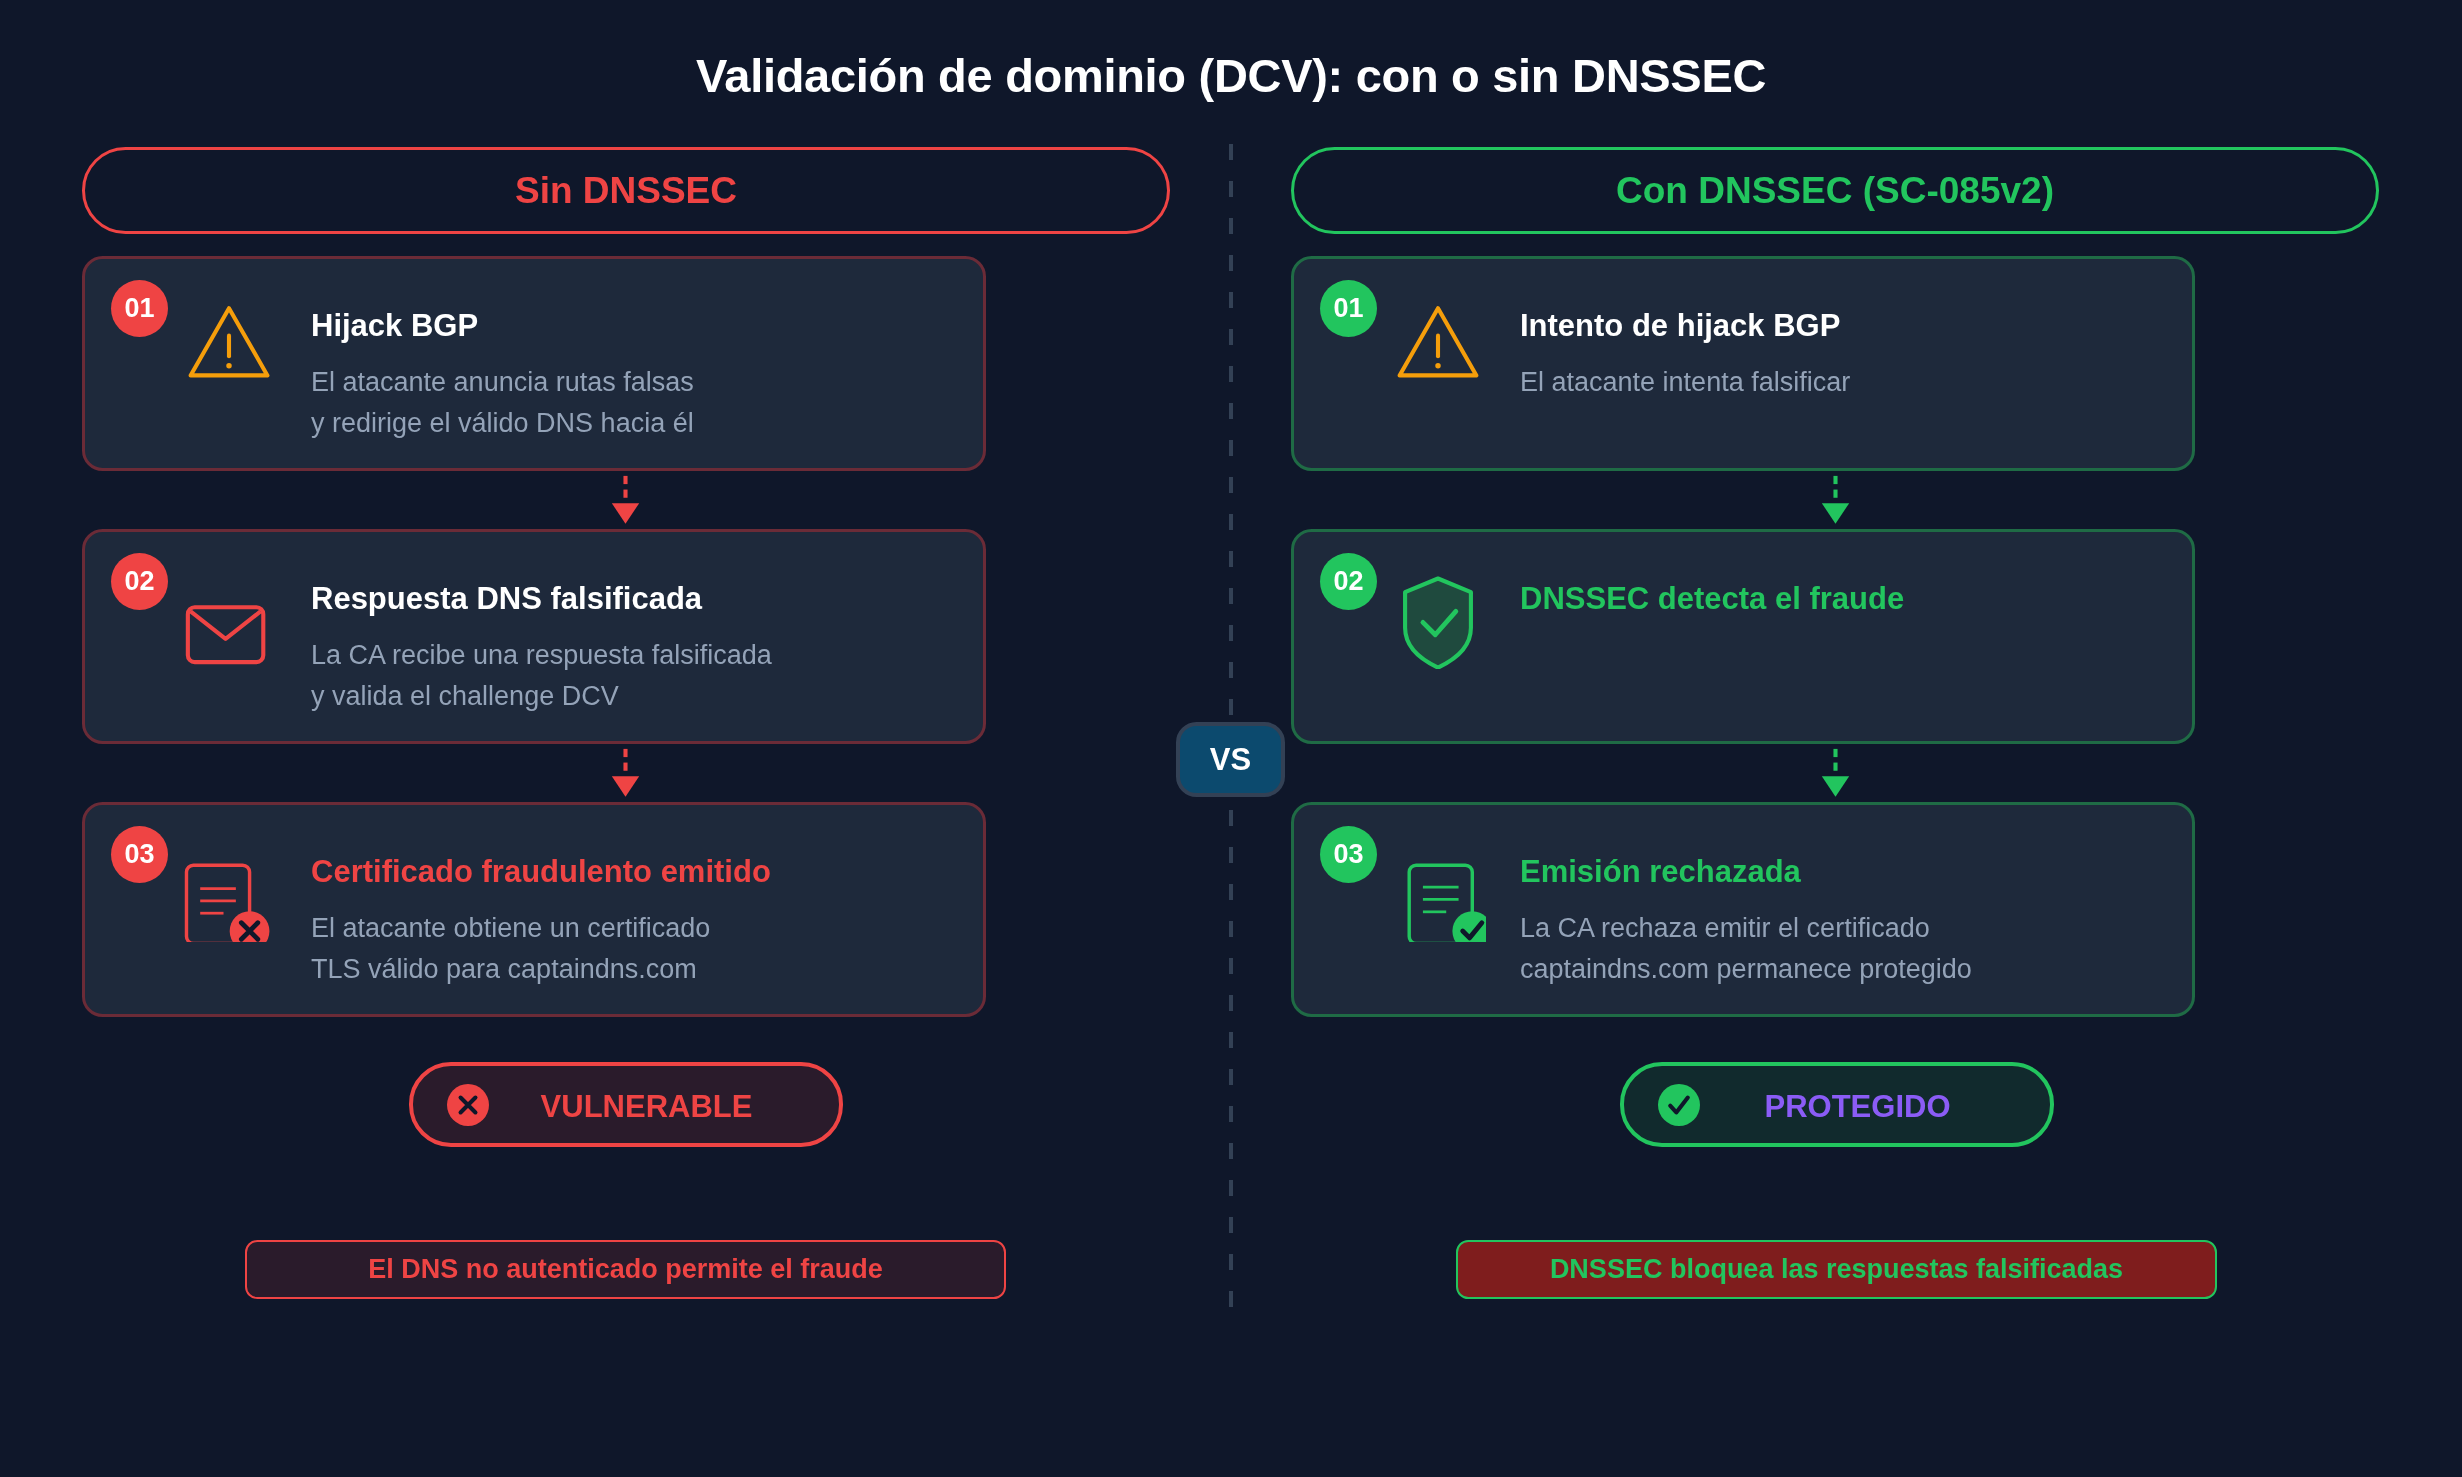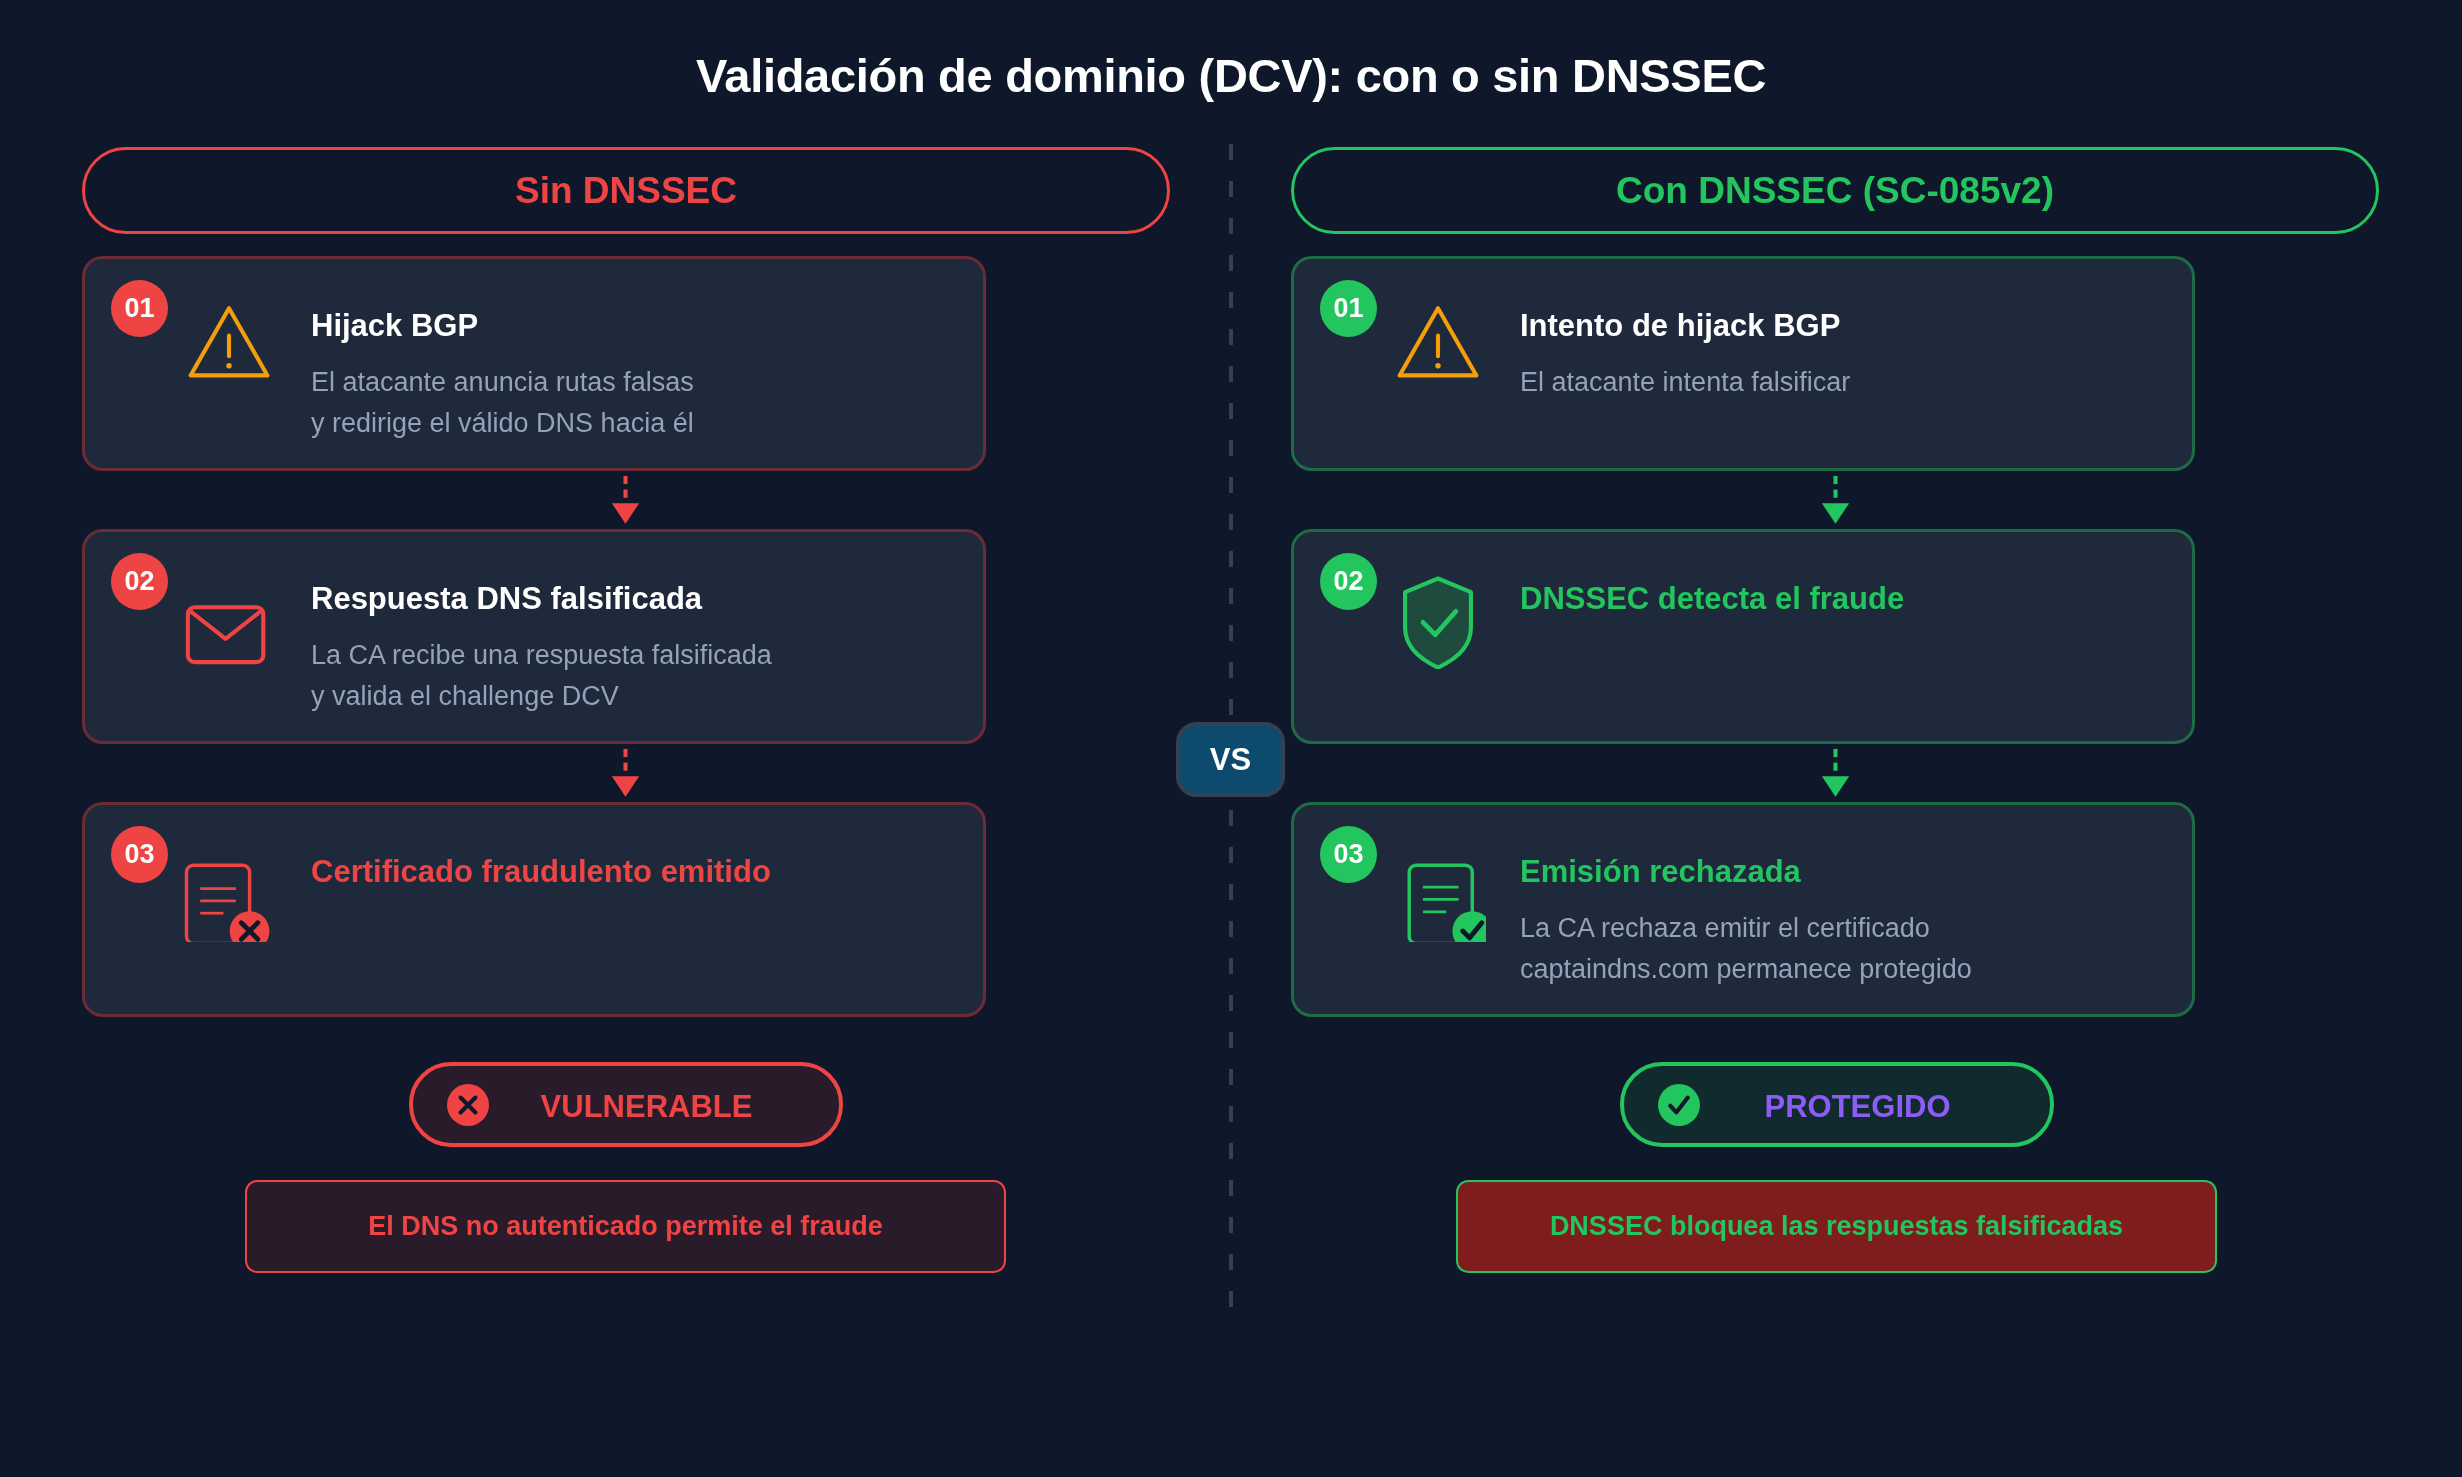--- a/index.html
+++ b/index.html
@@ -64,21 +64,21 @@
     position: absolute; top: 1062px; width: 434px; height: 85px;
     border-radius: 42px; border: 4.1px solid; box-sizing: border-box;
     font-weight: 700; font-size: 31px;
   }
   .status.red { left: 409px; border-color: #ef4444; background: #2a1b2b; color: #ef4444; }
   .status.green { left: 1620px; border-color: #22c55e; background: #112a2d; color: #8b5cf6; }
   .status .s-icon { position: absolute; left: 34px; top: 18px; width: 42px; height: 42px; }
   .status .s-label { position: absolute; left: 0; width: 100%; top: 2px; height: 100%;
     display: flex; align-items: center; justify-content: center; padding-left: 41px; box-sizing: border-box; }
   .note {
-    position: absolute; top: 1180px; height: 93px; border-radius: 12.3px;
+    position: absolute; top: 1240px; height: 59px; border-radius: 12.3px;
     border: 2.1px solid; box-sizing: border-box; font-size: 27px; font-weight: 700;
     display: flex; align-items: center; justify-content: center;
   }
   .note.red { left: 245px; width: 761px; border-color: #ef4444; background: #2a1b2b; color: #ef4444; }
   .note.green { left: 1456px; width: 761px; border-color: #22c55e; background: #7f1d1d; color: #22c55e; }
 </style>
 </head>
 <body>
 
 <div class="title">Validación de dominio (DCV): con o sin DNSSEC</div>
@@ -131,20 +131,24 @@
   <div class="badge red">03</div>
   <svg class="icon" viewBox="0 0 140 140">
     <rect x="8" y="30" width="92" height="114" rx="10" fill="none" stroke="#ef4444" stroke-width="5" transform="translate(0,-2)"></rect>
     <line x1="28" y1="62" x2="80" y2="62" stroke="#ef4444" stroke-width="4"></line>
     <line x1="28" y1="80" x2="80" y2="80" stroke="#ef4444" stroke-width="4"></line>
     <line x1="28" y1="98" x2="62" y2="98" stroke="#ef4444" stroke-width="4"></line>
     <circle cx="100" cy="124" r="29" fill="#ef4444"></circle>
     <path d="M88 112 L112 136 M112 112 L88 136" stroke="#0f172a" stroke-width="7" stroke-linecap="round"></path>
   </svg>
   <div class="card-title red">Certificado fraudulento emitido</div>
+  <div class="card-desc">
+    <div>El atacante obtiene un certificado</div>
+    <div>TLS válido para captaindns.com</div>
+  </div>
 </div>
 
 <div class="card green" style="top:256px;">
   <div class="badge green">01</div>
   <svg class="icon" viewBox="0 0 140 140">
     <path d="M70 12 L126 110 L14 110 Z" fill="none" stroke="#f59e0b" stroke-width="6" stroke-linejoin="round"></path>
     <line x1="70" y1="52" x2="70" y2="82" stroke="#f59e0b" stroke-width="6" stroke-linecap="round"></line>
     <circle cx="70" cy="96" r="4" fill="#f59e0b"></circle>
   </svg>
   <div class="card-title">Intento de hijack BGP</div>

